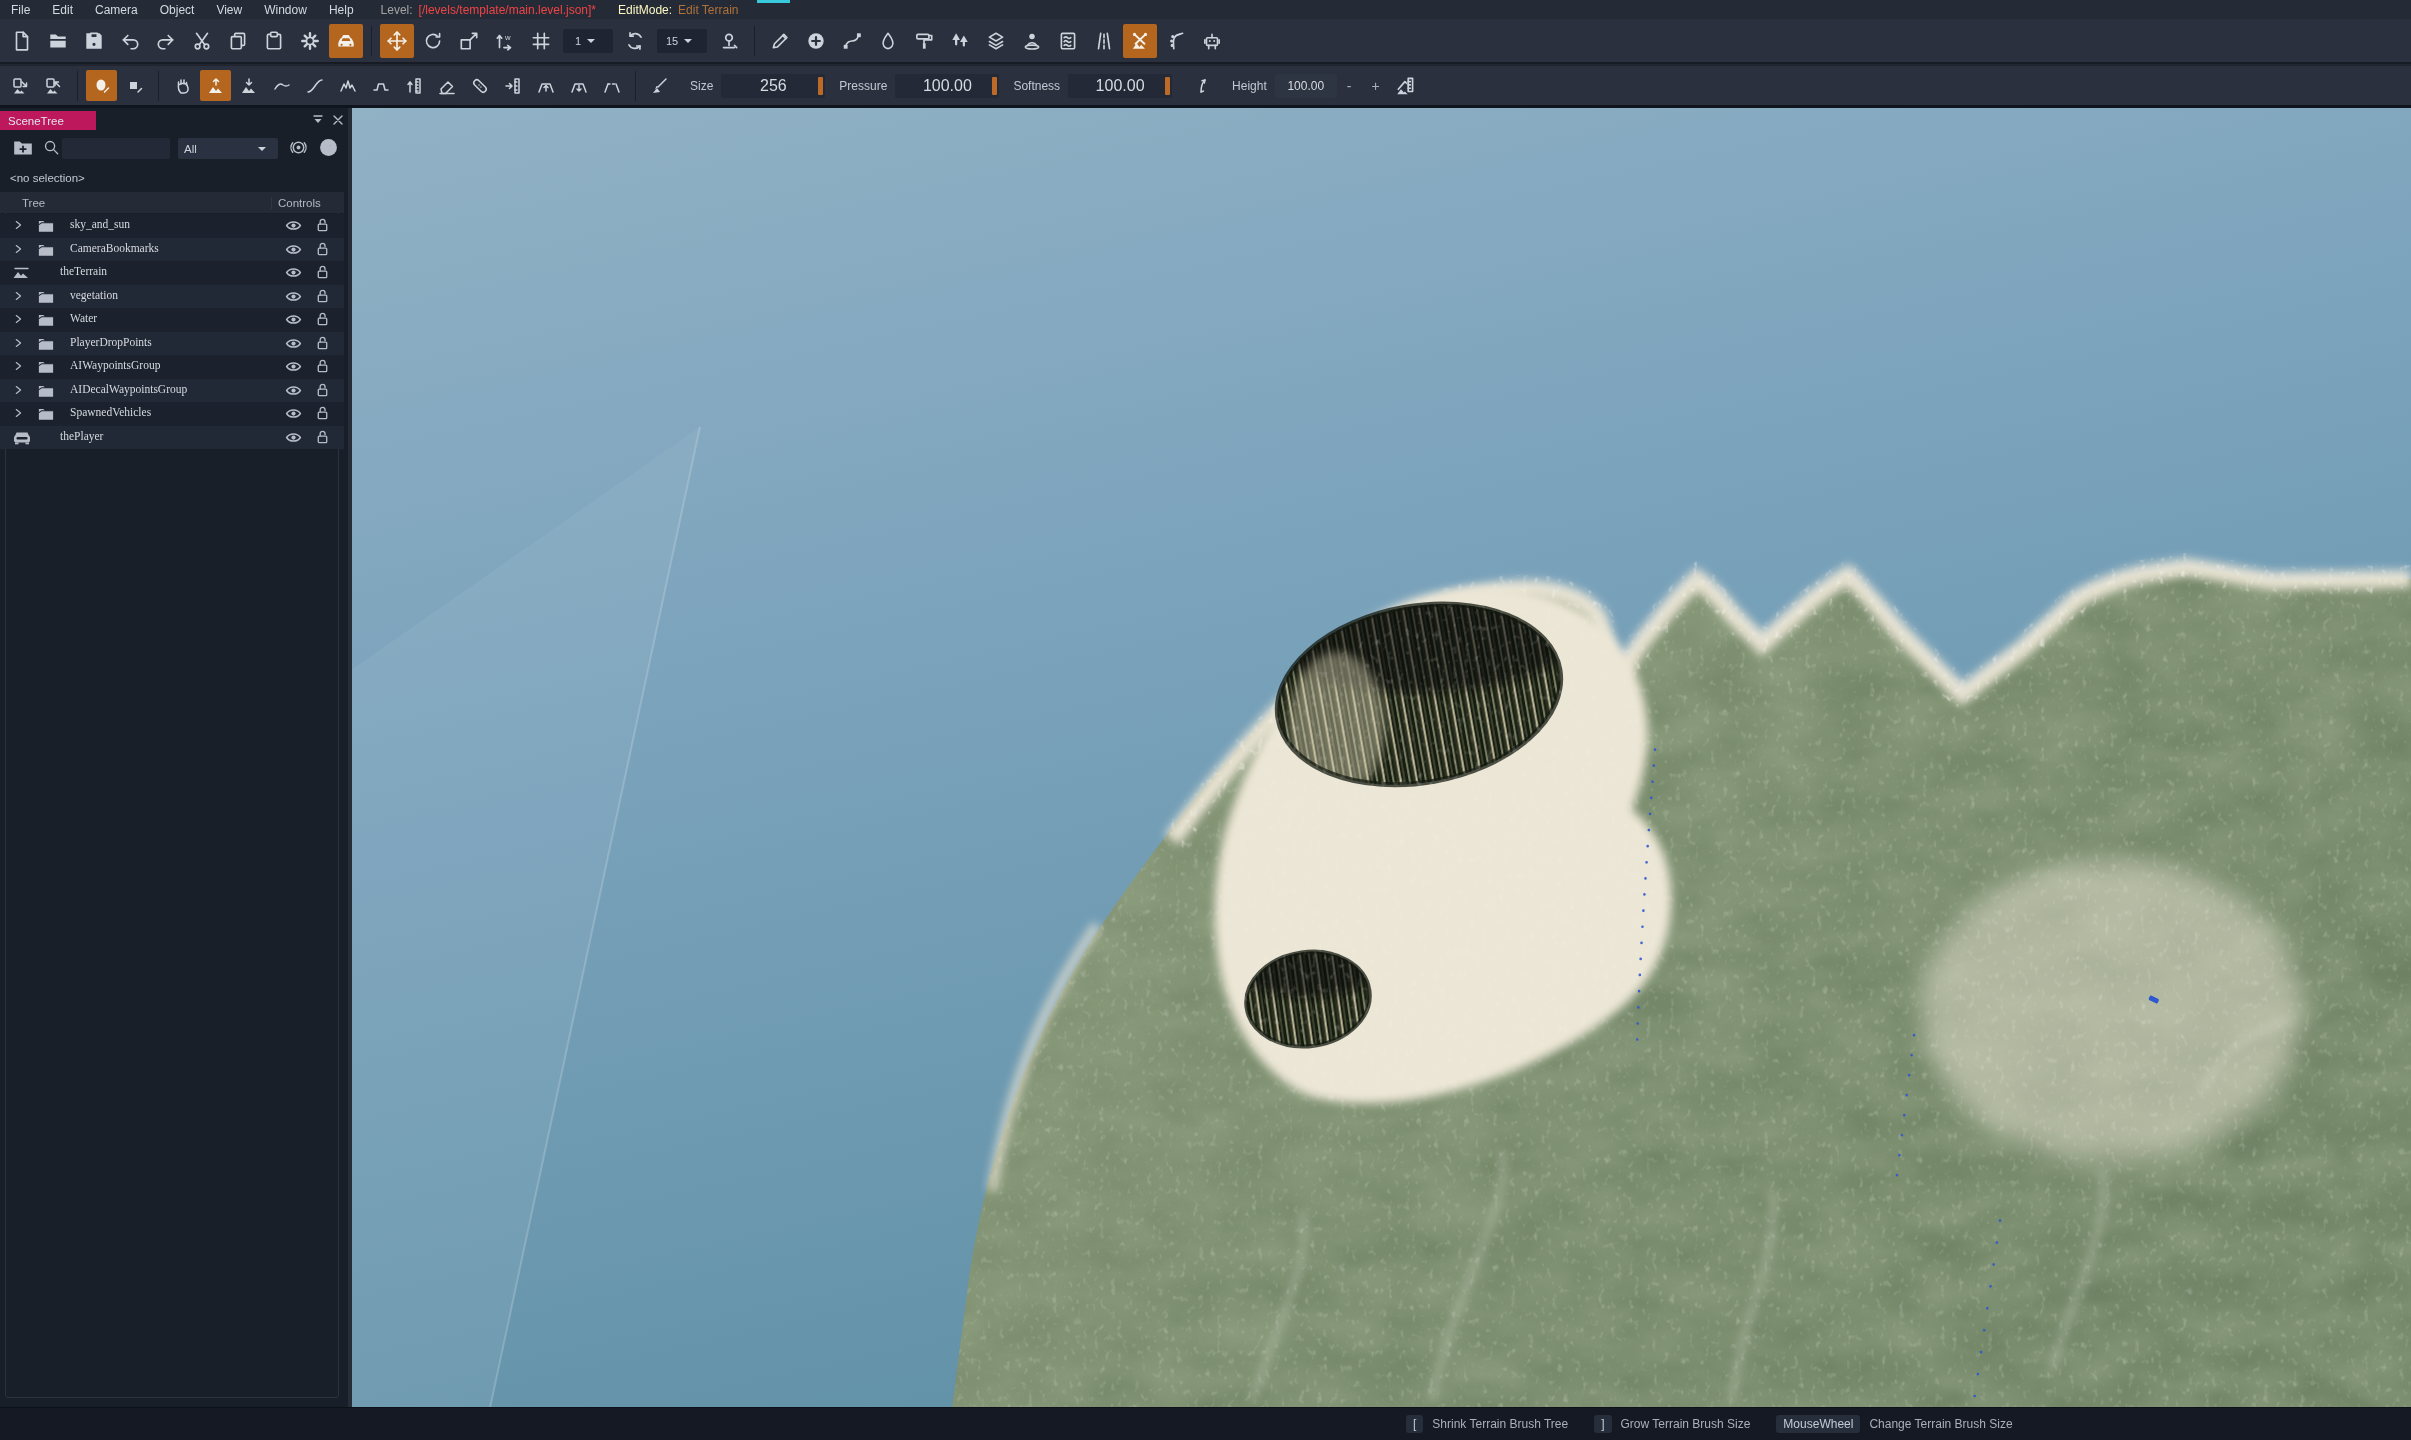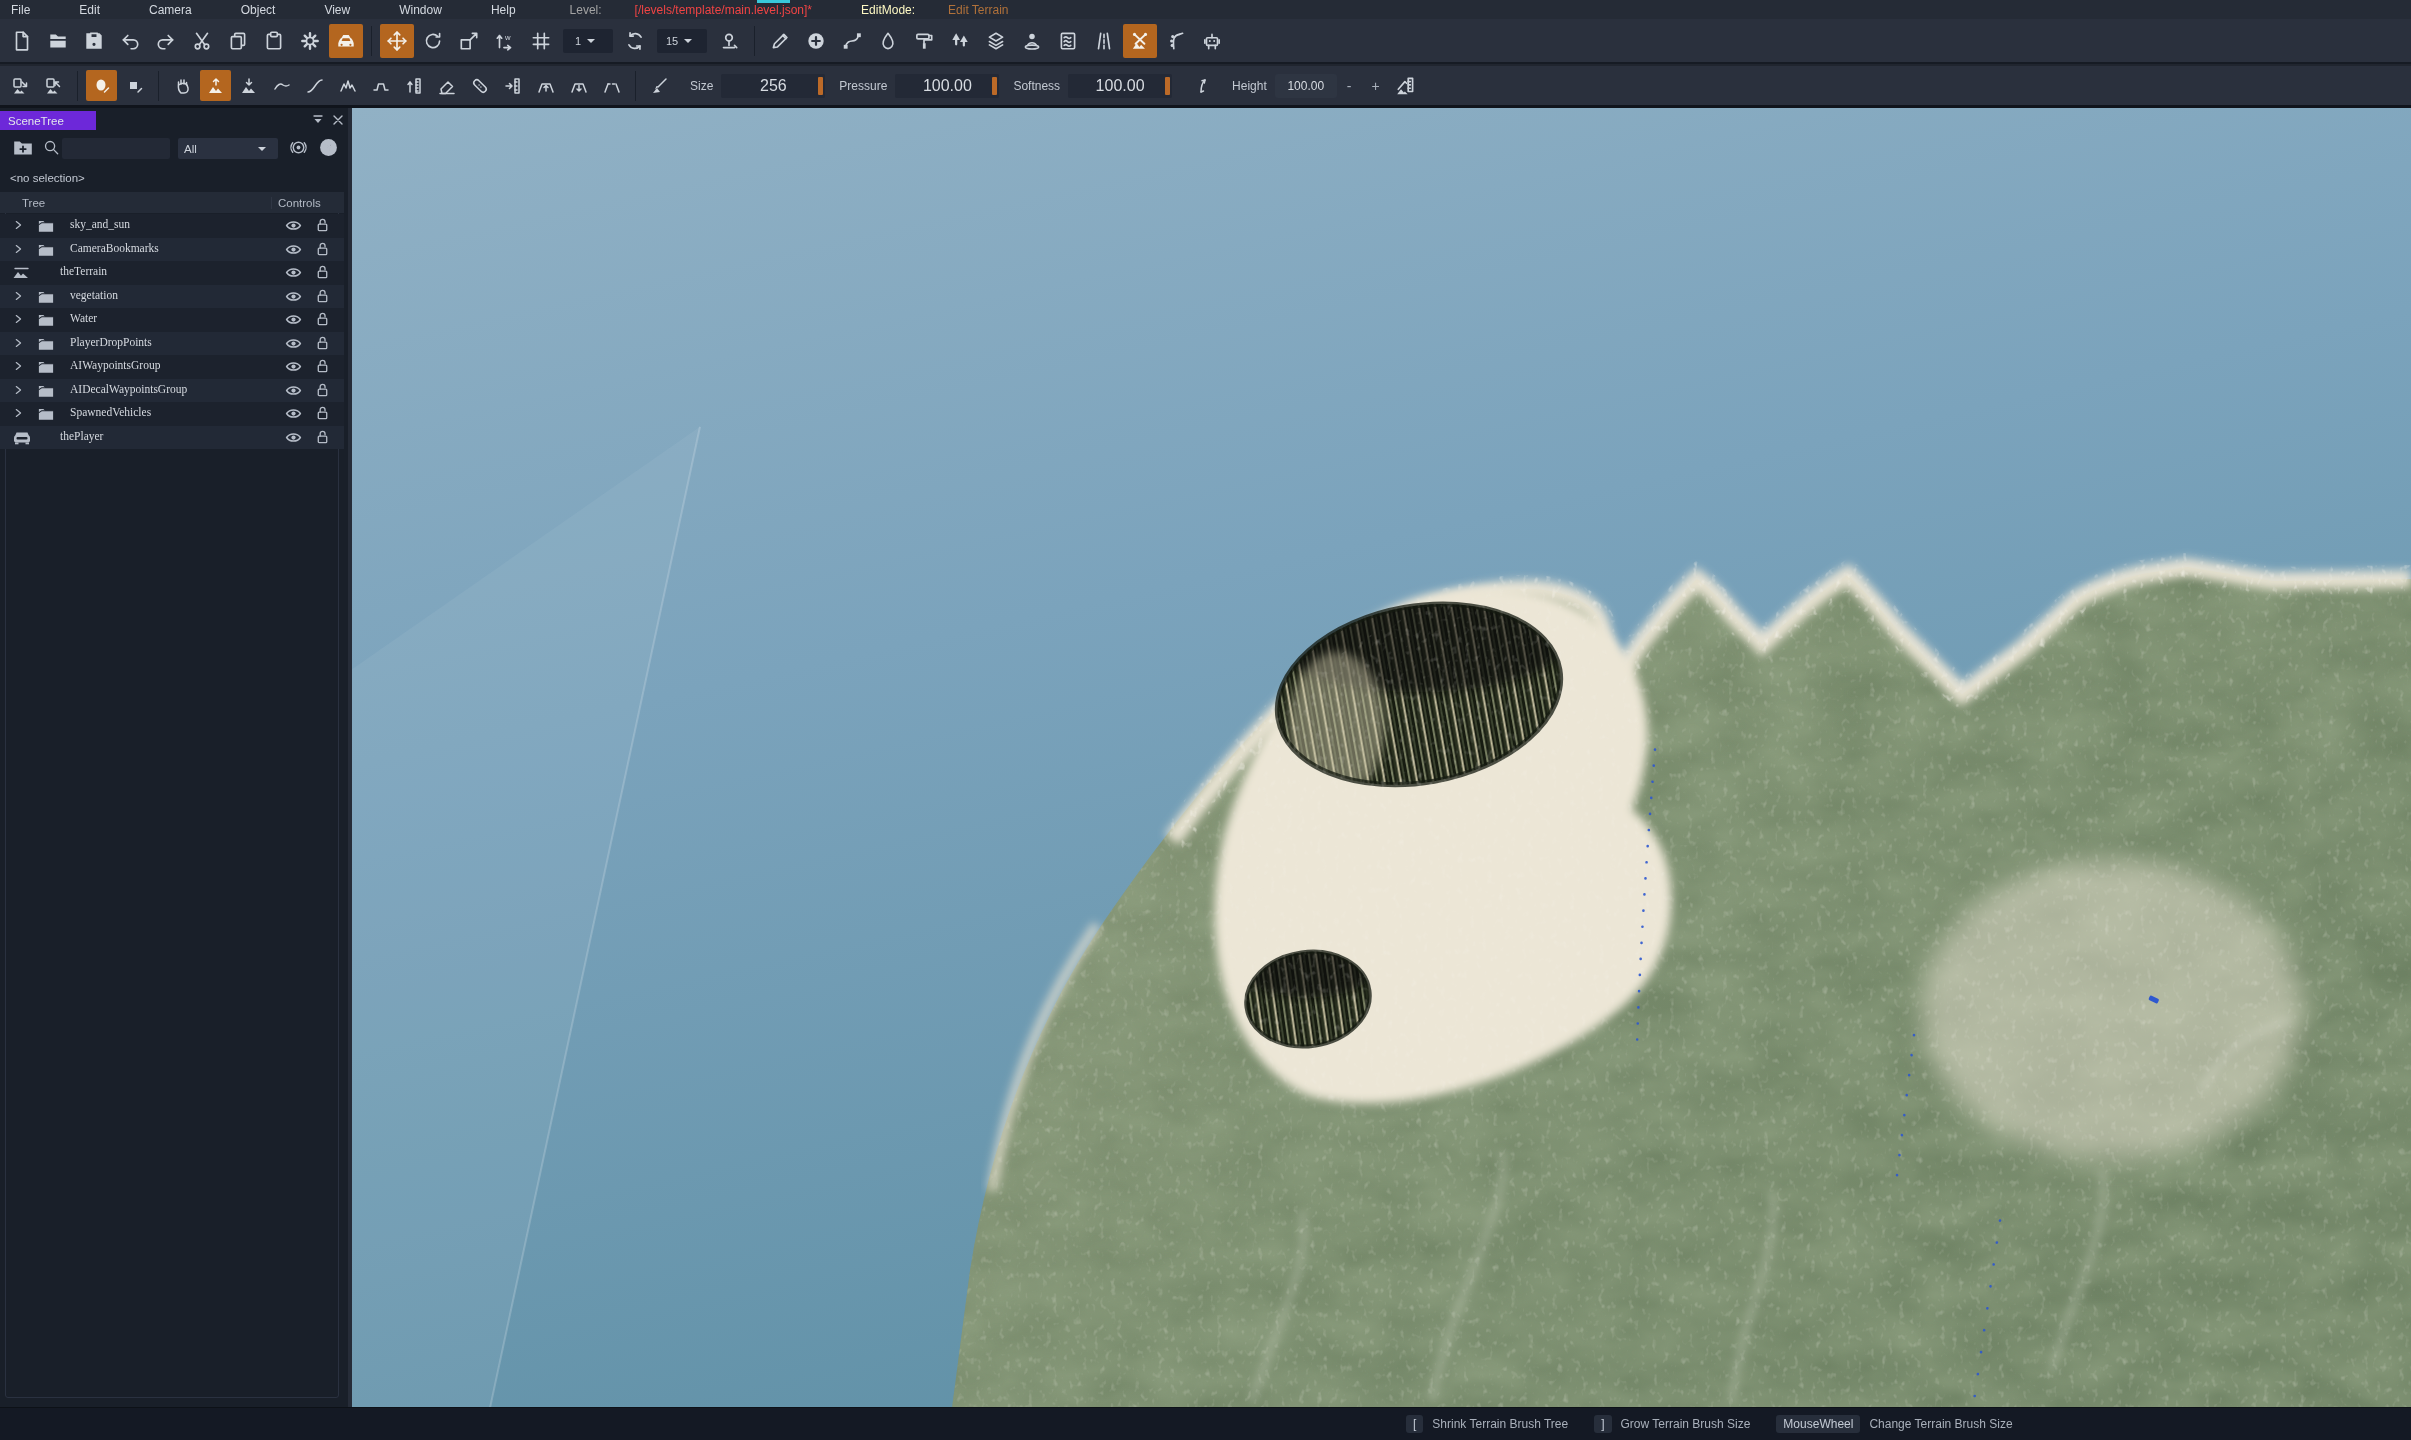--- a/index.html
+++ b/index.html
@@ -2,21 +2,21 @@
 <html><head>
 <meta charset="utf-8">
 <style>
   html,body{margin:0;padding:0;background:#20252f;}
   body{width:2411px;height:1440px;position:relative;overflow:hidden;
        font-family:"Liberation Sans",sans-serif;color:#ccd2da;
        -webkit-font-smoothing:antialiased;}
   .bar{position:absolute;left:0;right:0;}
   
   .menubar{top:0;height:19px;background:#252b36;display:flex;align-items:center;
-           font-size:12px;color:#d4d9e0;gap:27px;}
+           font-size:12px;color:#d4d9e0;}
   .menubar .mi{padding:0 11px;cursor:default;}
   .menubar .lvl{margin-left:16px;color:#a3a3a3;}
   .menubar .lvlv{margin-left:6px;color:#ef4444;}
   .menubar .edm{margin-left:22px;color:#fef9c3;}
   .menubar .edmv{margin-left:6px;color:#b0713a;}
   .cyandash{position:absolute;left:757px;top:0;width:33px;height:3px;background:#38c9dc;}
   
   .toolbar1{top:19px;height:45px;background:#2a303d;border-bottom:2px solid #161b24;
             display:flex;align-items:center;padding-left:4px;box-sizing:border-box;}
   .toolbar2{top:66px;height:42px;background:#2a303d;border-bottom:3px solid #10141c;
@@ -37,21 +37,21 @@
        display:flex;align-items:center;justify-content:center;font-size:16px;color:#d7dbe1;}
   .fin .knob{position:absolute;right:2px;top:3px;width:5px;height:18px;background:#bc6a28;
        border-radius:1px;}
   .hin{width:62px;height:24px;background:#2e3542;border-radius:3px;display:flex;
        align-items:center;justify-content:center;font-size:12px;color:#d7dbe1;}
   .pm{font-size:14px;color:#aab1bc;margin:0 10px;}
   
   .workspace{position:absolute;top:108px;left:0;right:0;bottom:32px;}
   .sidepanel{position:absolute;left:0;top:0;bottom:0;width:352px;background:#191f29;
              border-right:4px solid #262c38;box-sizing:border-box;font-size:11.5px;}
-  .ptab{position:absolute;left:0;top:3px;width:96px;height:19px;background:#6d28d9;
+  .ptab{position:absolute;left:0;top:3px;width:96px;height:19px;background:#be185d;
         color:#e2e6eb;display:flex;align-items:center;padding-left:8px;box-sizing:border-box;}
   .pico{position:absolute;top:5px;}
   .toolsrow{position:absolute;left:0;top:26px;height:30px;right:8px;}
   .sinput{position:absolute;left:62px;top:4px;width:108px;height:21px;background:#232936;
           border:none;border-radius:2px;color:#d7dbe1;padding:0 6px;box-sizing:border-box;font-size:11px;}
   .sel{position:absolute;left:178px;top:4px;width:100px;height:21px;background:#2a3140;
        border-radius:2px;display:flex;align-items:center;color:#ccd2da;padding:0 6px;
        box-sizing:border-box;}
   .sel .dda{margin-left:auto;}
   .nosel{position:absolute;left:10px;top:64px;color:#c2c8d2;}

